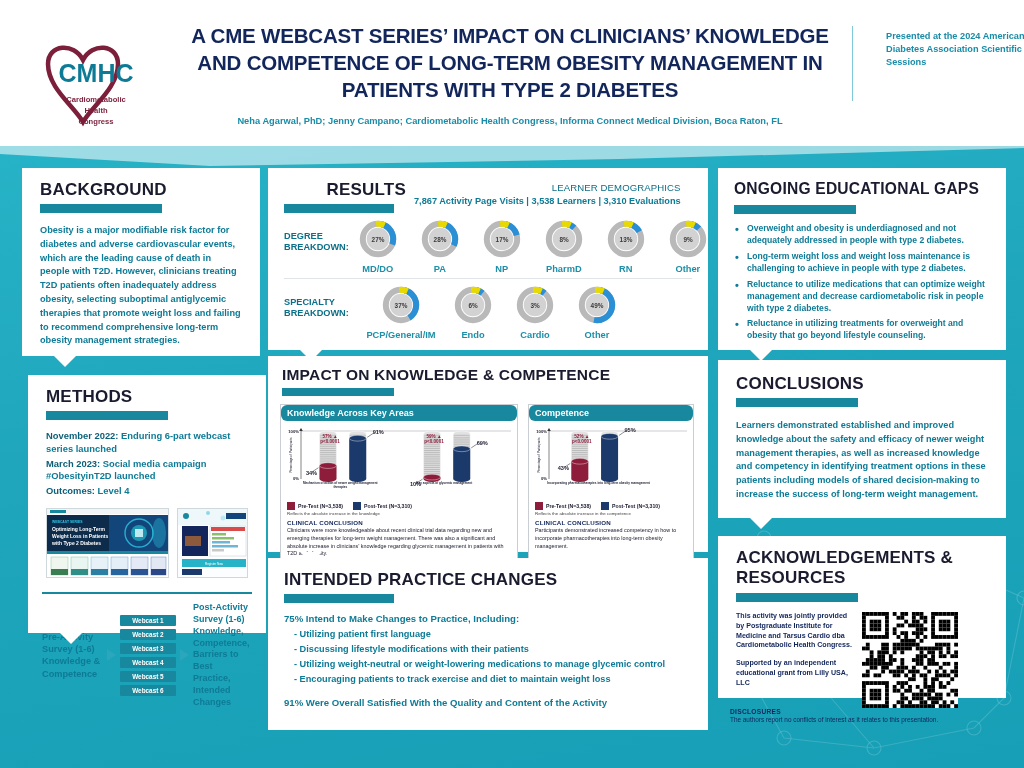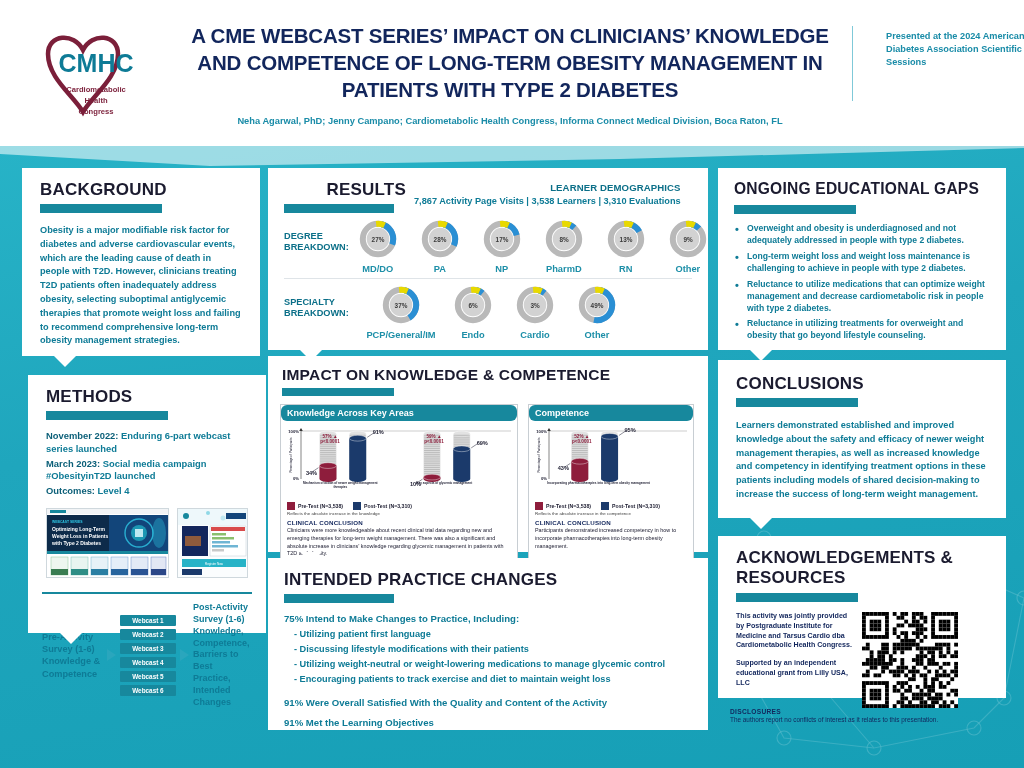--- a/index.html
+++ b/index.html
@@ -10,21 +10,21 @@
     overflow: hidden;
     position: relative;
   }
 
   
   .header {
     position: absolute; left: 0; top: 0; width: 1024px; height: 146px;
     background: #ffffff;
   }
   .logo-wrap {
-    position: absolute; left: 30px; top: 20px; width: 135px; height: 110px;
+    position: absolute; left: 30px; top: 30px; width: 135px; height: 110px;
   }
   .logo-svg { width: 135px; height: 110px; }
 
   .title-block {
     position: absolute; left: 170px; top: 22px; width: 680px;
     text-align: center;
   }
   .poster-title {
     font-size: 20.5px; font-weight: bold; color: #12265c;
     line-height: 1.32; letter-spacing: -0.2px;
@@ -111,21 +111,21 @@
     background: #17889d; color: #fff; font-size: 6.4px; font-weight: bold;
     text-align: center; padding: 2px 0; width: 56px; border-radius: 1px;
   }
 
   
   #card-results { left: 268px; top: 168px; width: 440px; height: 182px; }
   .res-head { display: flex; align-items: flex-start; padding: 12px 0 0 16px; text-align: right; }
   .res-left { width: 122px; }
   #card-results .sec-rule { width: 110px; }
   .demo-box { margin-left: 8px; padding-top: 2px; }
-  .demo-title { font-size: 9.6px; font-weight: bold; color: #0b6f88; letter-spacing: .1px; margin-left: 24px; }
+  .demo-title { font-size: 9.6px; font-weight: normal; color: #0b6f88; letter-spacing: .1px; margin-left: 24px; }
   .demo-stats { font-size: 9.2px; font-weight: bold; color: #0e7b96; margin-top: 3px; }
 
   .donut-row { display: flex; align-items: flex-start; padding-left: 16px; margin-top: 6px; }
   .donut-label {
     width: 78px; font-size: 9.2px; font-weight: bold; color: #0b6f88;
     line-height: 1.2; padding-top: 12px;
   }
   .donuts { display: flex; gap: 4px; }
   .donut-item { width: 58px; text-align: center; }
   .donut-cap { font-size: 9.3px; font-weight: bold; color: #1d8fa8; margin-top: 1px; }
@@ -737,21 +737,20 @@
 <div class="card no-tail" id="card-intended">
   <div class="sec-title">INTENDED PRACTICE CHANGES</div>
   <div class="sec-rule"></div>
   <div class="ipc-body">
     <div class="ipc-head">75% Intend to Make Changes to Practice, Including:</div>
     <div class="ipc-bullet">- Utilizing patient first language</div>
     <div class="ipc-bullet">- Discussing lifestyle modifications with their patients</div>
     <div class="ipc-bullet">- Utilizing weight-neutral or weight-lowering medications to manage glycemic control</div>
     <div class="ipc-bullet">- Encouraging patients to track exercise and diet to maintain weight loss</div>
     <div class="ipc-stat">91% Were Overall Satisfied With the Quality and Content of the Activity</div>
-    <div class="ipc-stat" style="margin-top:9px">91% Met the Learning Objectives</div>
   </div>
 </div>
 
 <div class="card" id="card-gaps">
   <div class="sec-title">ONGOING EDUCATIONAL GAPS</div>
   <div class="sec-rule"></div>
   <div class="gap-list">
     <div class="gap-li">Overweight and obesity is underdiagnosed and not adequately addressed in people with type 2 diabetes.</div>
     <div class="gap-li">Long-term weight loss and weight loss maintenance is challenging to achieve in people with type 2 diabetes.</div>
     <div class="gap-li">Reluctance to utilize medications that can optimize weight management and decrease cardiometabolic risk in people with type 2 diabetes.</div>

